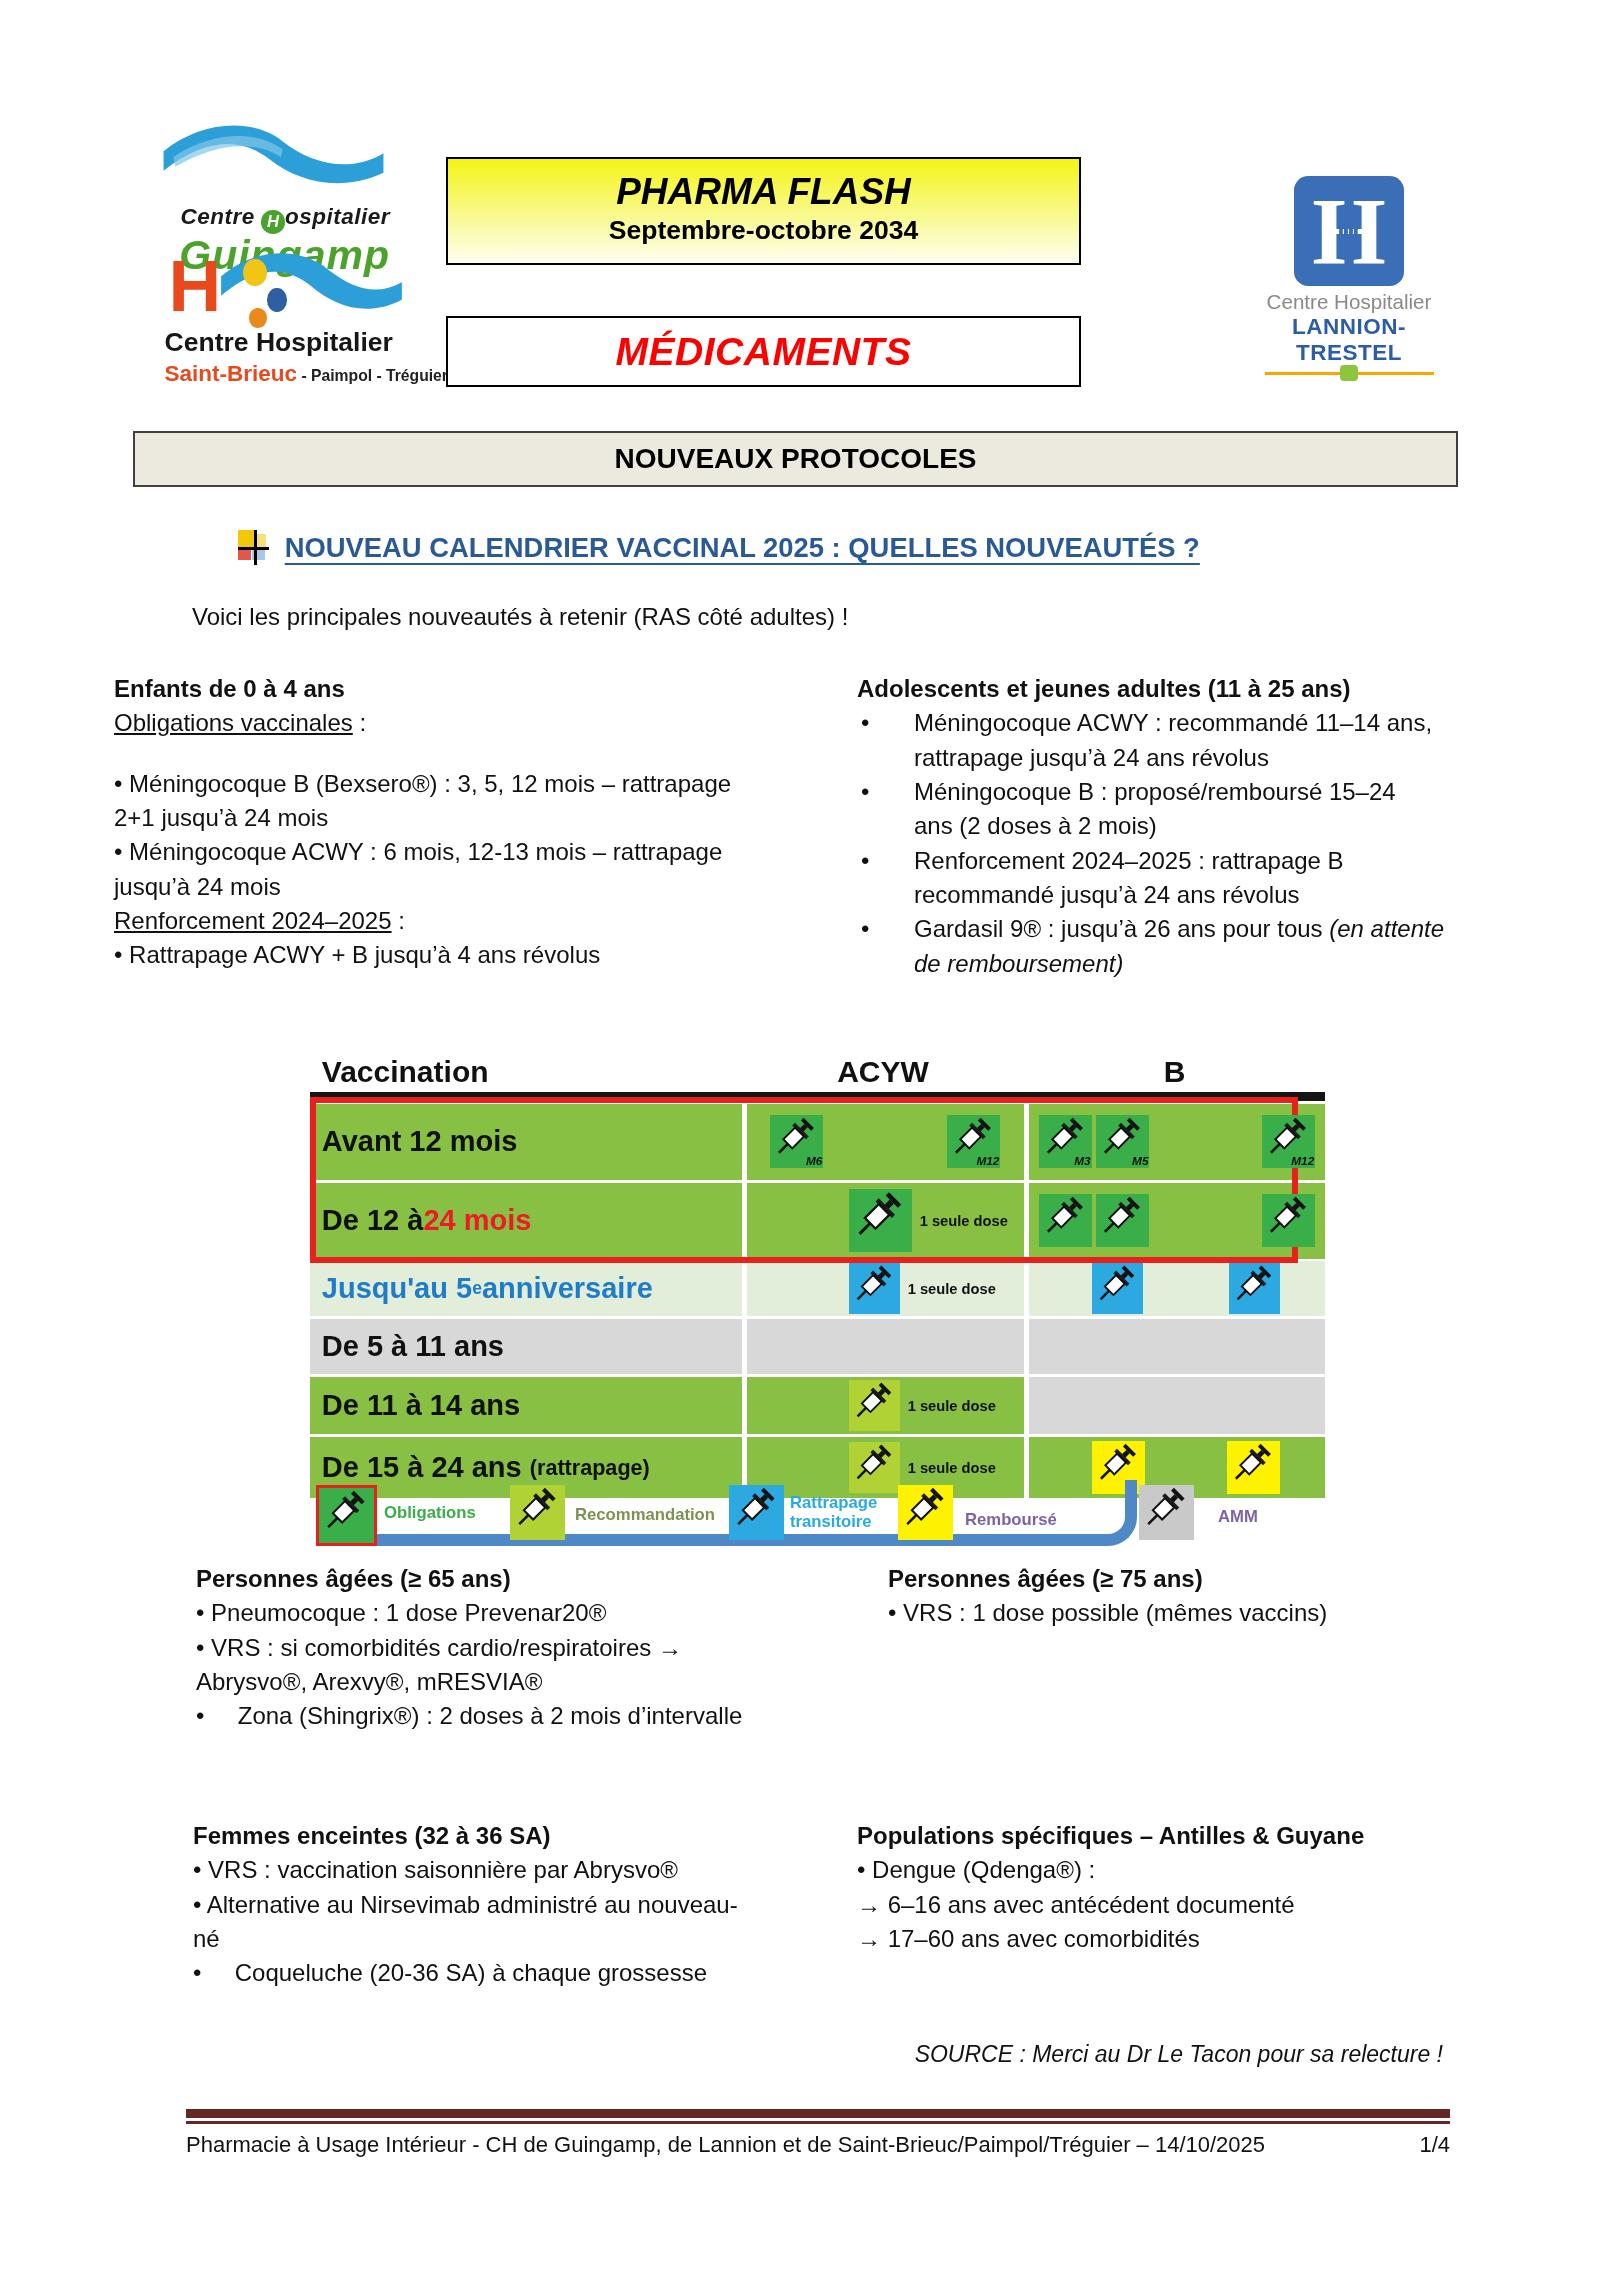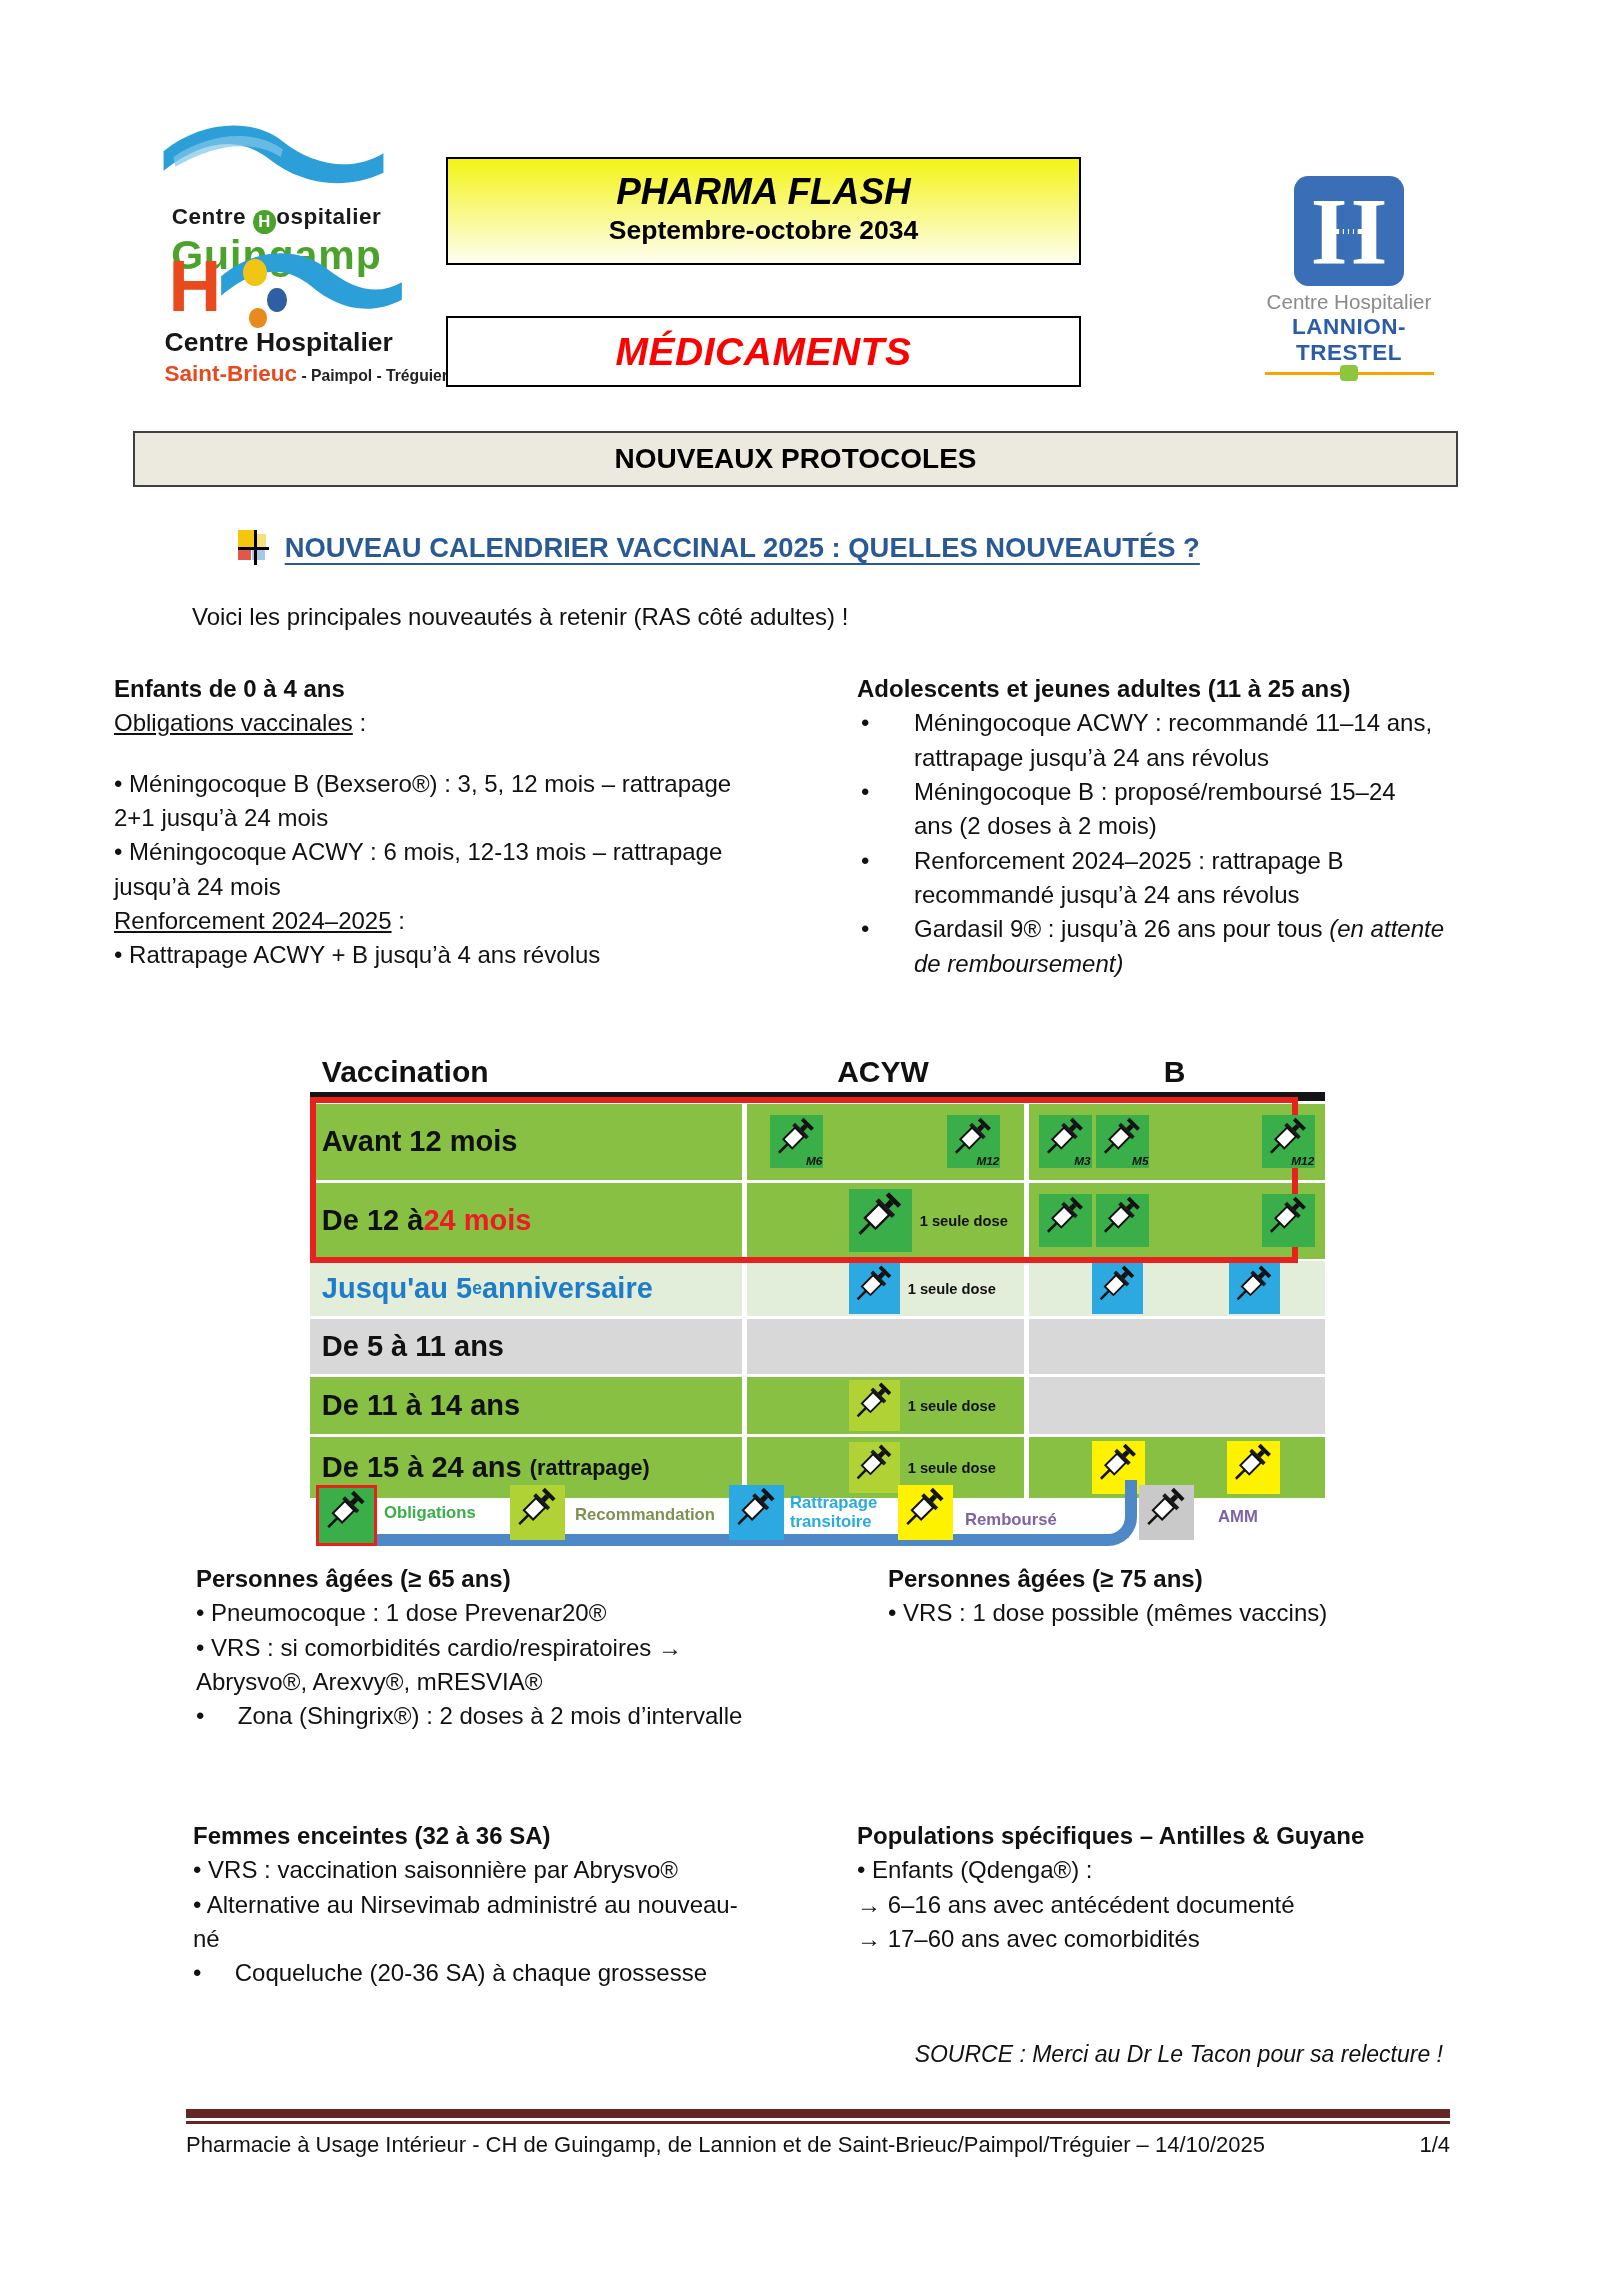--- a/index.html
+++ b/index.html
@@ -4,21 +4,21 @@
 <style>
   html,body{margin:0;padding:0;background:#888;}
   .page{position:relative;width:1621px;height:2293px;background:#ffffff;
         font-family:"Liberation Sans",sans-serif;color:#111;overflow:hidden;margin:0 auto;}
   .abs{position:absolute;}
   .pre{white-space:pre-wrap;}
   .b{font-weight:bold;}
   .u{text-decoration:underline;}
 
   
-  .lg-guingamp{left:163px;top:118px;width:227px;text-align:center;}
+  .lg-guingamp{left:163px;top:118px;width:227px;text-align:right;font-style:italic;}
   .lg-guingamp .wave{display:block;width:221px;height:86px;}
   .lg-guingamp .l1{font-size:22.5px;font-weight:bold;color:#1a1a1a;letter-spacing:0.5px;}
   .hdisc{display:inline-flex;width:23.5px;height:23.5px;border-radius:50%;background:#49a32b;color:#fff;
          align-items:center;justify-content:center;font-size:16.7px;font-weight:bold;vertical-align:-2.9px;}
   .lg-guingamp .l2{font-size:41px;font-weight:bold;color:#4ca32c;line-height:1.05;letter-spacing:1px;}
 
   .lg-stb{left:147px;top:253px;width:250px;height:157px;}
   .lg-stb .wave{position:absolute;right:-4.9px;top:-5.9px;width:181px;height:84px;}
   .lg-stb .bigH{position:absolute;left:21.6px;top:-3.9px;font-size:73px;font-weight:900;color:#e8491d;line-height:1;}
   .dot{position:absolute;border-radius:50%;}
@@ -569,21 +569,21 @@
   <div class="abs col-fem body-txt">
     <div class="b sec-title">Femmes enceintes (32 à 36 SA)</div>
     <div class="pre">• VRS : vaccination saisonnière par Abrysvo®</div>
     <div class="pre">• Alternative au Nirsevimab administré au nouveau-
 né</div>
     <div class="pre">•     Coqueluche (20-36 SA) à chaque grossesse</div>
   </div>
 
   <div class="abs col-pop body-txt">
     <div class="b sec-title">Populations spécifiques – Antilles &amp; Guyane</div>
-    <div class="pre">• Enfants (Qdenga®) :</div>
+    <div class="pre">• Dengue (Qdenga®) :</div>
     <div class="pre">→ 6–16 ans avec antécédent documenté</div>
     <div class="pre">→ 17–60 ans avec comorbidités</div>
   </div>
 
   <div class="abs source">SOURCE : Merci au Dr Le Tacon pour sa relecture !</div>
 
   <div class="abs footer">
     <div class="bar1"></div>
     <div class="bar2"></div>
     <div class="row">

